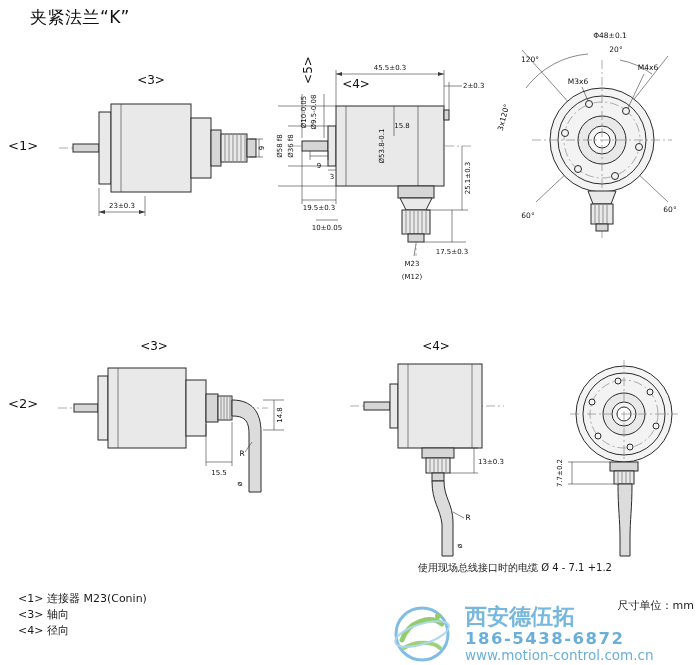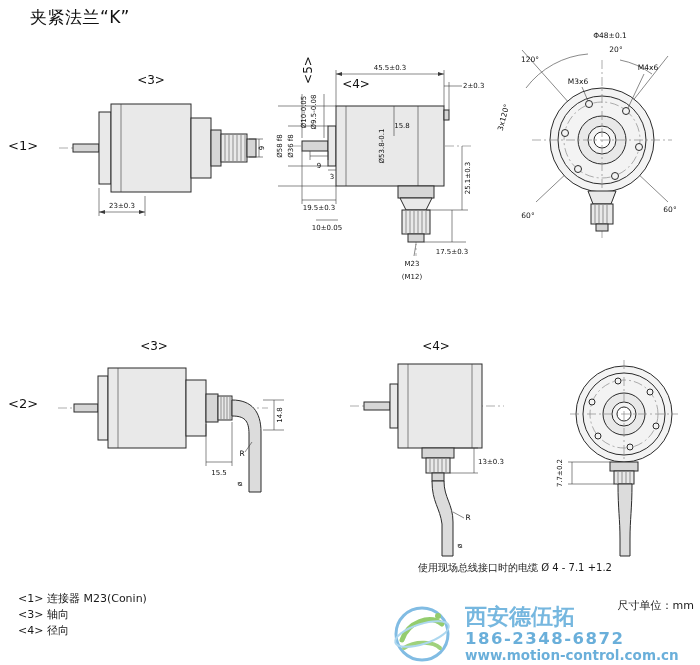--- a/index.html
+++ b/index.html
@@ -9,21 +9,21 @@
   .title{position:absolute;left:30px;top:6px;font-size:17px;font-weight:normal;color:#111;letter-spacing:.5px}
   .ref-label{position:absolute;font-size:13px;color:#111}
   .panel{position:absolute}
   .legend{position:absolute;left:18px;top:591px;font-size:11px;line-height:16px;color:#1a1a1a}
   .notes{position:absolute;left:418px;top:560px;font-size:10px;line-height:15px;color:#1a1a1a;white-space:nowrap}
   .units{position:absolute;right:6px;top:598px;font-size:11px;color:#1a1a1a}
   .watermark{position:absolute;left:390px;top:602px;width:302px;display:flex;align-items:center;gap:11px;opacity:.82;pointer-events:none;z-index:5}
   .wm-text{display:flex;flex-direction:column;line-height:1.12}
   .wm-company{font-size:22px;font-weight:bold;color:#58a8d8;text-shadow:0 0 2px #fff,0 0 3px #fff}
   .wm-phone{font-size:16.5px;font-weight:bold;color:#4a9ed2;letter-spacing:1.5px;text-shadow:0 0 2px #fff}
-  .wm-url{font-size:13.5px;font-weight:bold;color:#4a9ed2;text-shadow:0 0 2px #fff}
+  .wm-url{font-size:13.5px;font-weight:normal;color:#4a9ed2;text-shadow:0 0 2px #fff}
   svg text{font-family:"DejaVu Sans",sans-serif}
   .dimtxt{font-size:7px;fill:#111}
   .dimtxt8{font-size:7.5px;fill:#111}
   .reftxt{font-size:12px;fill:#111}
   .ln{stroke:#2b2b2b;stroke-width:1;fill:none}
   .fillA{fill:#e9e9e9;stroke:#2b2b2b;stroke-width:1}
   .fillB{fill:#d6d6d6;stroke:#2b2b2b;stroke-width:1}
   .fillC{fill:#f3f3f3;stroke:#2b2b2b;stroke-width:1}
   .cbl{fill:#dcdcdc;stroke:#2b2b2b;stroke-width:1}
   .cl{stroke:#8a8a8a;stroke-width:.7;stroke-dasharray:9 3 2 3;fill:none}
@@ -298,18 +298,18 @@
   <div class="watermark">
     <svg width="64" height="64" viewBox="0 0 64 64">
       <circle cx="32" cy="32" r="26" fill="none" stroke="#66aede" stroke-width="3"></circle>
       <path d="M12,38 C18,20 40,12 52,22" fill="none" stroke="#7dc24f" stroke-width="5" stroke-linecap="round"></path>
       <path d="M14,46 C26,38 44,40 50,46" fill="none" stroke="#8bc860" stroke-width="4" stroke-linecap="round"></path>
       <ellipse cx="32" cy="32" rx="28" ry="10" fill="none" stroke="#9ccfec" stroke-width="2" transform="rotate(-18 32 32)"></ellipse>
       <circle cx="48" cy="14" r="3" fill="#7dc24f"></circle>
     </svg>
     <div class="wm-text">
       <span class="wm-company">西安德伍拓</span>
-      <span class="wm-phone">186-2348-6872</span>
+      <span class="wm-phone">186-5438-6872</span>
       <span class="wm-url">www.motion-control.com.cn</span>
     </div>
   </div>
 
 </div>
 
 </body></html>

